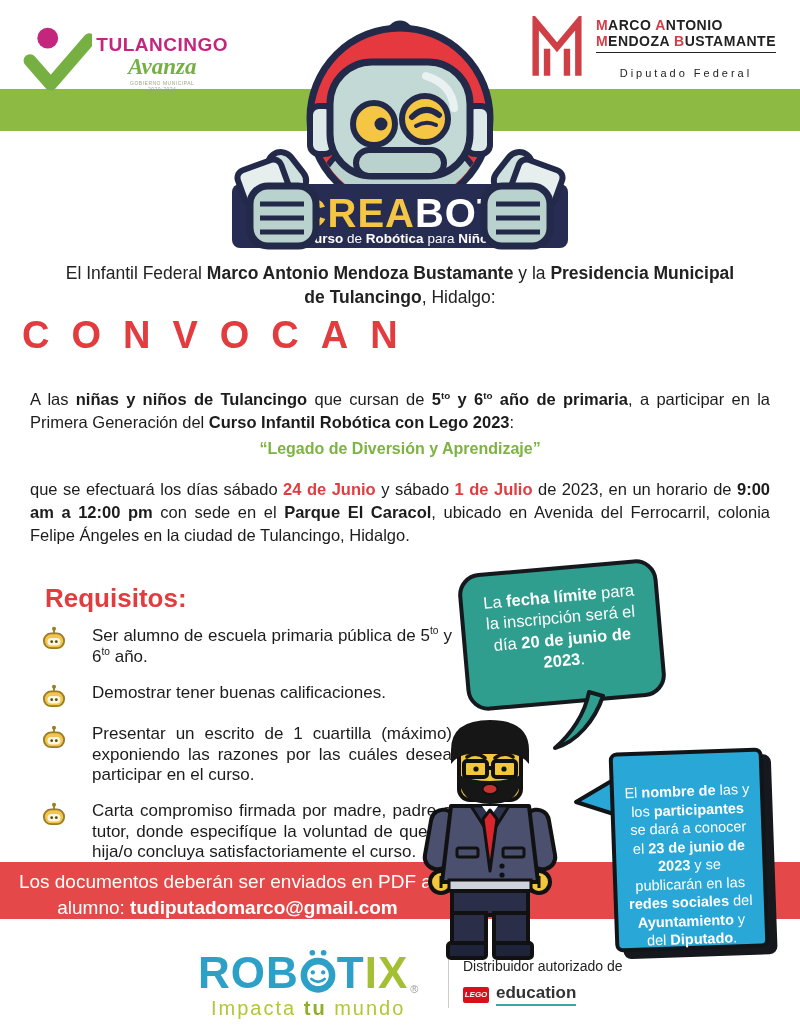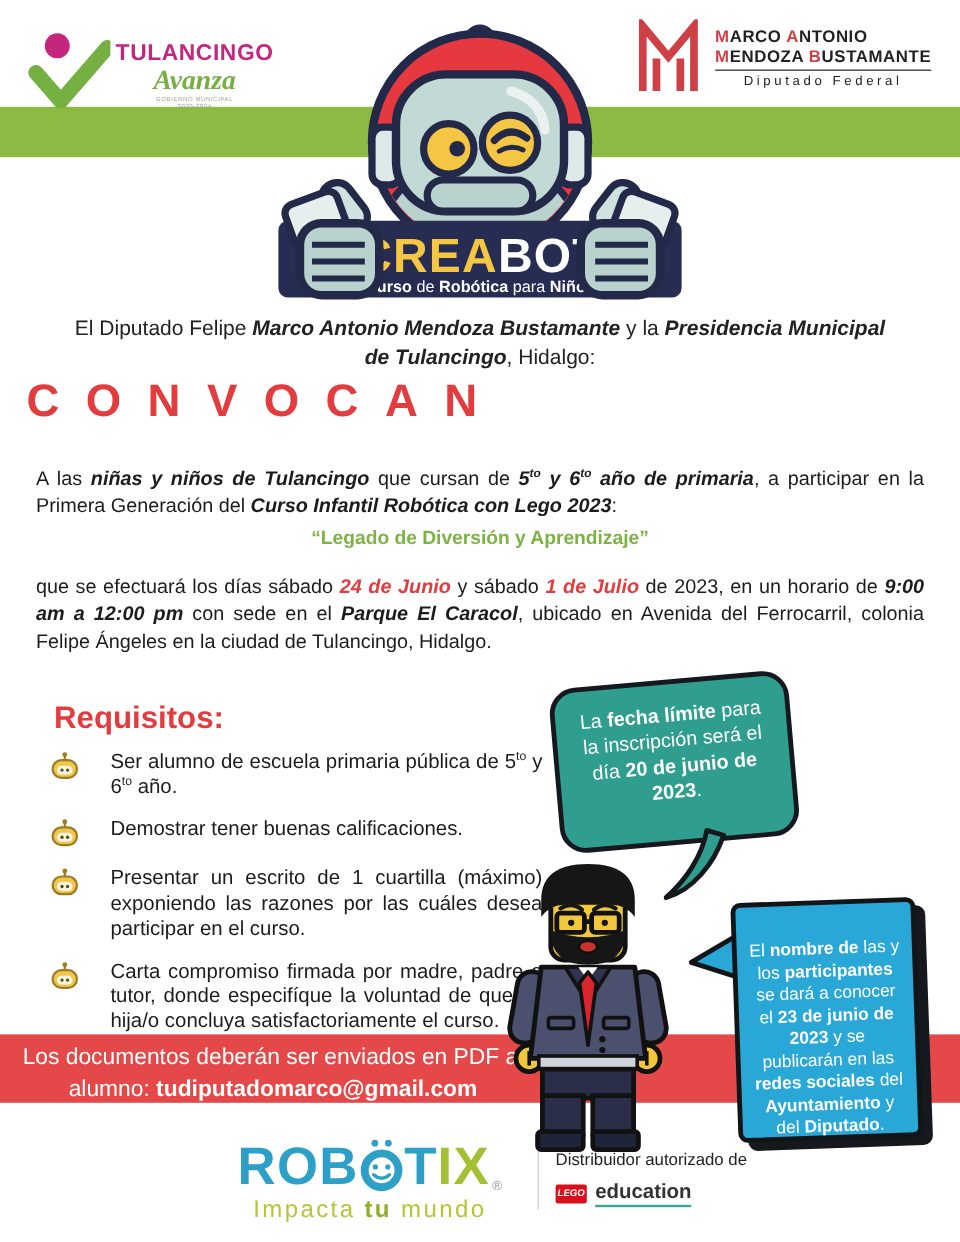--- a/index.html
+++ b/index.html
@@ -5,40 +5,40 @@
   :root{
     --red:#e23c3f; --band-green:#8cba43; --quote-green:#7cb342;
     --teal:#2f9e8e; --cyan:#29a7d7; --navy:#262c52; --ink:#1c1c1c;
     --magenta:#c5267d; --logo-green:#76b043; --rob-blue:#2da0c8; --rob-green:#a3c034;
   }
   *{margin:0;padding:0;box-sizing:border-box}
   body{background:#888;font-family:"Liberation Sans",sans-serif}
   .page{position:relative;width:800px;height:1035px;background:#fff;overflow:hidden;margin:0 auto;color:var(--ink)}
   .abs{position:absolute}
   .b{font-weight:bold}
-  .bi{font-weight:bold;font-style:italic}
+  .bi{font-weight:bold;}
   .redtx{color:var(--red)}
 
   
   .green-band{left:0;top:89px;width:800px;height:42px;background:var(--band-green);z-index:1}
 
   
   .tul{left:18px;top:20px;width:210px;z-index:2}
   .tul-row{display:flex;align-items:flex-start}
   .tul-text{margin-left:4px;margin-top:14px}
   .tul-name{color:var(--magenta);font-weight:bold;font-size:19px;letter-spacing:.5px}
   .tul-tag{color:var(--logo-green);font-family:"Liberation Serif",serif;font-style:italic;font-weight:bold;font-size:23px;text-align:center;margin-top:-2px}
   .tul-gov{color:#9aa58a;font-size:5px;text-align:center;letter-spacing:.5px}
 
   
   .dip{right:24px;top:16px;display:flex;align-items:center;z-index:2}
   .dip-text{margin-left:10px}
   .dip-line{font-size:14px;font-weight:bold;color:#222;letter-spacing:.5px;line-height:1.15}
   .dip-line .r{color:#cf3f46}
-  .dip-sub{border-top:1.5px solid #222;margin-top:3px;padding-top:3px;font-size:11px;letter-spacing:3px;color:#222;text-align:center}
+  .dip-sub{border-top:1.5px solid #222;margin-top:3px;padding-top:14px;font-size:11px;letter-spacing:3px;color:#222;text-align:center}
 
   
   .mascot{left:228px;top:14px;width:344px;height:242px;z-index:3}
 
   
   .intro{left:60px;top:262px;width:680px;text-align:center;font-size:17.5px;line-height:1.35;color:#222;z-index:2}
   .convocan{left:0;top:314px;width:724px;text-align:left;color:var(--red);font-size:38px;font-weight:bold;letter-spacing:22px;text-indent:22px;z-index:2}
 
   .invite{left:30px;top:388px;width:740px;font-size:16.5px;line-height:1.4;text-align:justify}
   .quote{left:0;top:440px;width:800px;text-align:center;color:var(--quote-green);font-weight:bold;font-size:16px}
@@ -142,21 +142,21 @@
       <path d="M32 190 h44 M32 204 h44 M32 218 h44" stroke="#232949" stroke-width="5"></path>
     </g>
     <g transform="translate(344 0) scale(-1 1)">
       <rect x="46" y="136" width="26" height="46" rx="13" fill="#cfe2df" stroke="#232949" stroke-width="6" transform="rotate(-38 59 159)"></rect>
       <rect x="12" y="150" width="46" height="36" rx="8" fill="#e7efee" stroke="#232949" stroke-width="6" transform="rotate(-20 35 168)"></rect>
       <rect x="22" y="172" width="66" height="60" rx="18" fill="#b9d2ce" stroke="#232949" stroke-width="7"></rect>
       <path d="M32 190 h44 M32 204 h44 M32 218 h44" stroke="#232949" stroke-width="5"></path>
     </g>
   </svg>
 
-  <div class="abs intro"><span>El Diputado Felipe </span><span class="bi">Marco Antonio Mendoza Bustamante</span><span> y la </span><span class="bi">Presidencia Municipal de Tulancingo</span><span>, Hidalgo:</span></div>
+  <div class="abs intro"><span>El Infantil Federal </span><span class="bi">Marco Antonio Mendoza Bustamante</span><span> y la </span><span class="bi">Presidencia Municipal de Tulancingo</span><span>, Hidalgo:</span></div>
 
   <div class="abs convocan">CONVOCAN</div>
 
   <div class="abs invite"><span>A las </span><span class="bi">niñas y niños de Tulancingo</span><span> que cursan de </span><span class="bi">5</span><sup class="bi">to</sup><span class="bi"> y 6</span><sup class="bi">to</sup><span class="bi"> año de primaria</span><span>, a participar en la Primera Generación del </span><span class="bi">Curso Infantil Robótica con Lego 2023</span><span>:</span></div>
 
   <div class="abs quote">“Legado de Diversión y Aprendizaje”</div>
 
   <div class="abs schedule"><span>que se efectuará los días sábado </span><span class="bi redtx">24 de Junio</span><span> y sábado </span><span class="bi redtx">1 de Julio</span><span> de 2023, en un horario de </span><span class="bi">9:00 am a 12:00 pm</span><span> con sede en el </span><span class="bi">Parque El Caracol</span><span>, ubicado en Avenida del Ferrocarril, colonia Felipe Ángeles en la ciudad de Tulancingo, Hidalgo.</span></div>
 
   <div class="abs req-title">Requisitos:</div>

